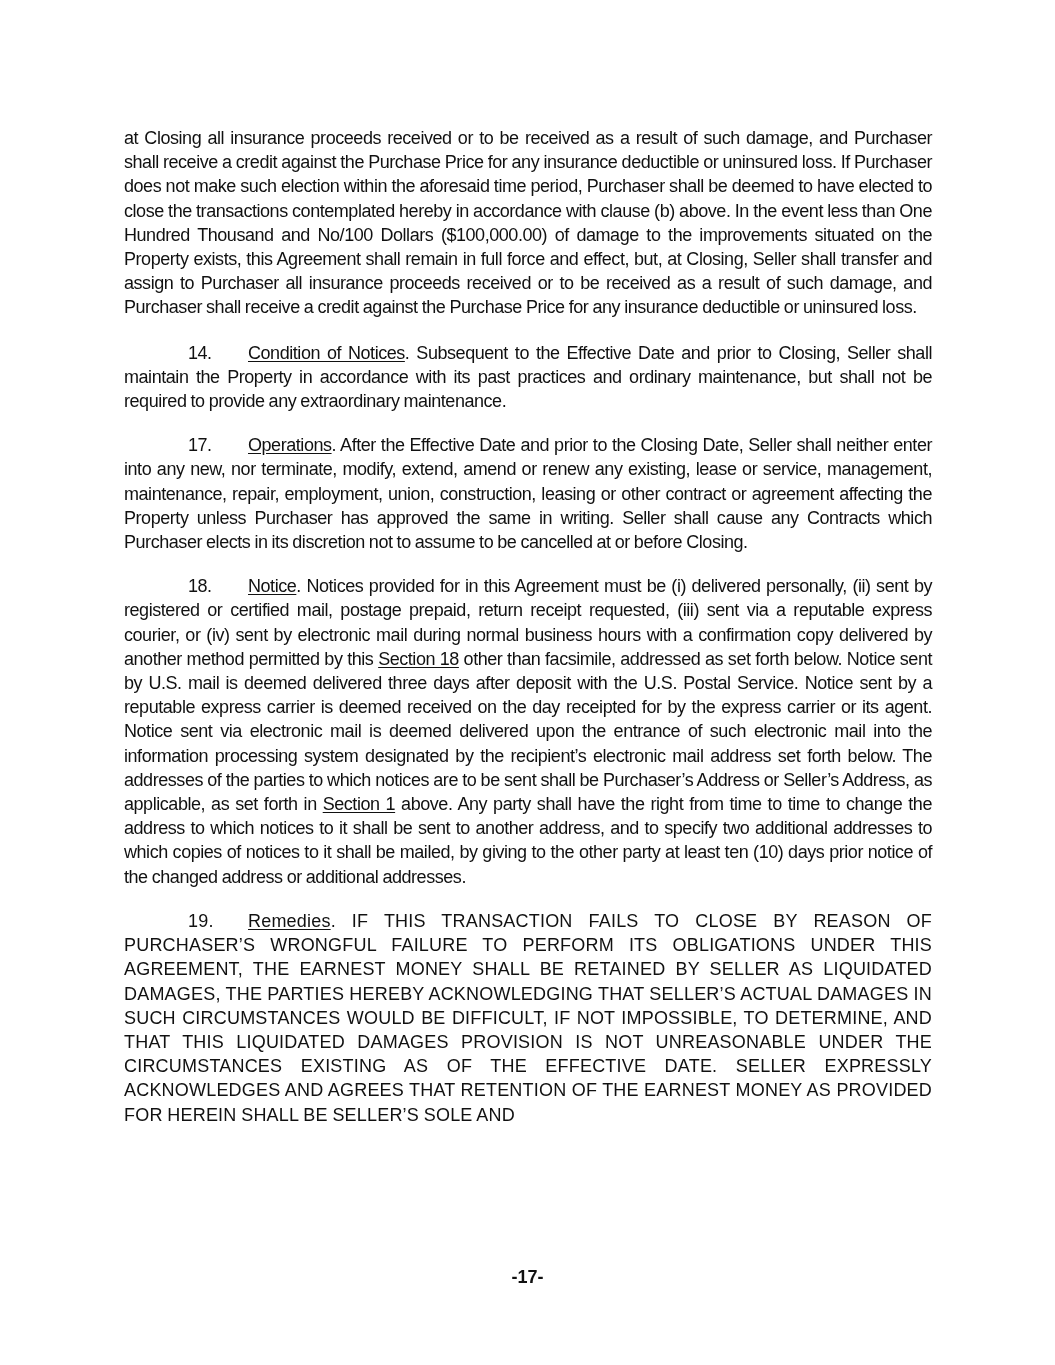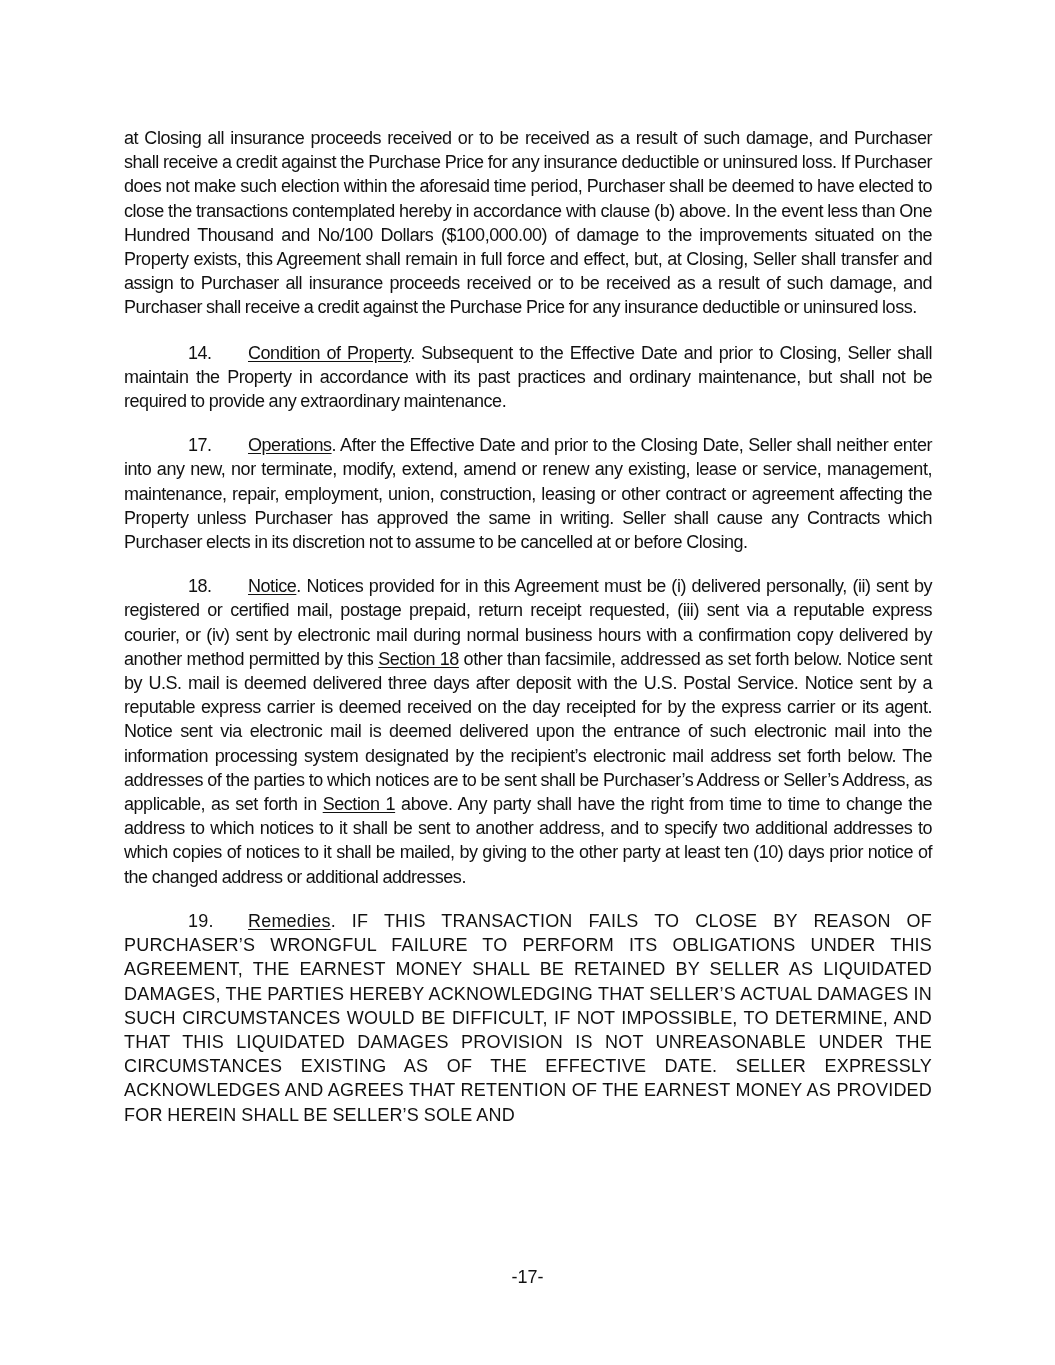--- a/index.html
+++ b/index.html
@@ -49,31 +49,32 @@
     }
     .page-number {
       position: absolute;
       left: 0;
       width: 1055px;
       top: 1267px;
       text-align: center;
       font-family: "Liberation Sans", sans-serif;
       font-size: 18px;
       color: #111111;
+      font-weight: bold;
     }
   </style>
 </head>
 <body>
 
 <div class="page">
 
   <p class="para first">at Closing all insurance proceeds received or to be received as a result of such damage, and Purchaser shall receive a credit against the Purchase Price for any insurance deductible or uninsured loss. If Purchaser does not make such election within the aforesaid time period, Purchaser shall be deemed to have elected to close the transactions contemplated hereby in accordance with clause (b) above. In the event less than One Hundred Thousand and No/100 Dollars ($100,000.00) of damage to the improvements situated on the Property exists, this Agreement shall remain in full force and effect, but, at Closing, Seller shall transfer and assign to Purchaser all insurance proceeds received or to be received as a result of such damage, and Purchaser shall receive a credit against the Purchase Price for any insurance deductible or uninsured loss.</p>
 
   <p class="para">
-    <span class="num">14.</span><span class="heading">Condition of Property</span><span>. Subsequent to the Effective Date and prior to Closing, Seller shall maintain the Property in accordance with its past practices and ordinary maintenance, but shall not be required to provide any extraordinary maintenance.</span>
+    <span class="num">14.</span><span class="heading">Condition of Notices</span><span>. Subsequent to the Effective Date and prior to Closing, Seller shall maintain the Property in accordance with its past practices and ordinary maintenance, but shall not be required to provide any extraordinary maintenance.</span>
   </p>
 
   <p class="para">
     <span class="num">17.</span><span class="heading">Operations</span><span>. After the Effective Date and prior to the Closing Date, Seller shall neither enter into any new, nor terminate, modify, extend, amend or renew any existing, lease or service, management, maintenance, repair, employment, union, construction, leasing or other contract or agreement affecting the Property unless Purchaser has approved the same in writing. Seller shall cause any Contracts which Purchaser elects in its discretion not to assume to be cancelled at or before Closing.</span>
   </p>
 
   <p class="para">
     <span class="num">18.</span><span class="heading">Notice</span><span>. Notices provided for in this Agreement must be (i) delivered personally, (ii) sent by registered or certified mail, postage prepaid, return receipt requested, (iii) sent via a reputable express courier, or (iv) sent by electronic mail during normal business hours with a confirmation copy delivered by another method permitted by this </span><span class="xref">Section 18</span><span> other than facsimile, addressed as set forth below. Notice sent by U.S. mail is deemed delivered three days after deposit with the U.S. Postal Service. Notice sent by a reputable express carrier is deemed received on the day receipted for by the express carrier or its agent. Notice sent via electronic mail is deemed delivered upon the entrance of such electronic mail into the information processing system designated by the recipient’s electronic mail address set forth below. The addresses of the parties to which notices are to be sent shall be Purchaser’s Address or Seller’s Address, as applicable, as set forth in </span><span class="xref">Section 1</span><span> above. Any party shall have the right from time to time to change the address to which notices to it shall be sent to another address, and to specify two additional addresses to which copies of notices to it shall be mailed, by giving to the other party at least ten (10) days prior notice of the changed address or additional addresses.</span>
   </p>
 

